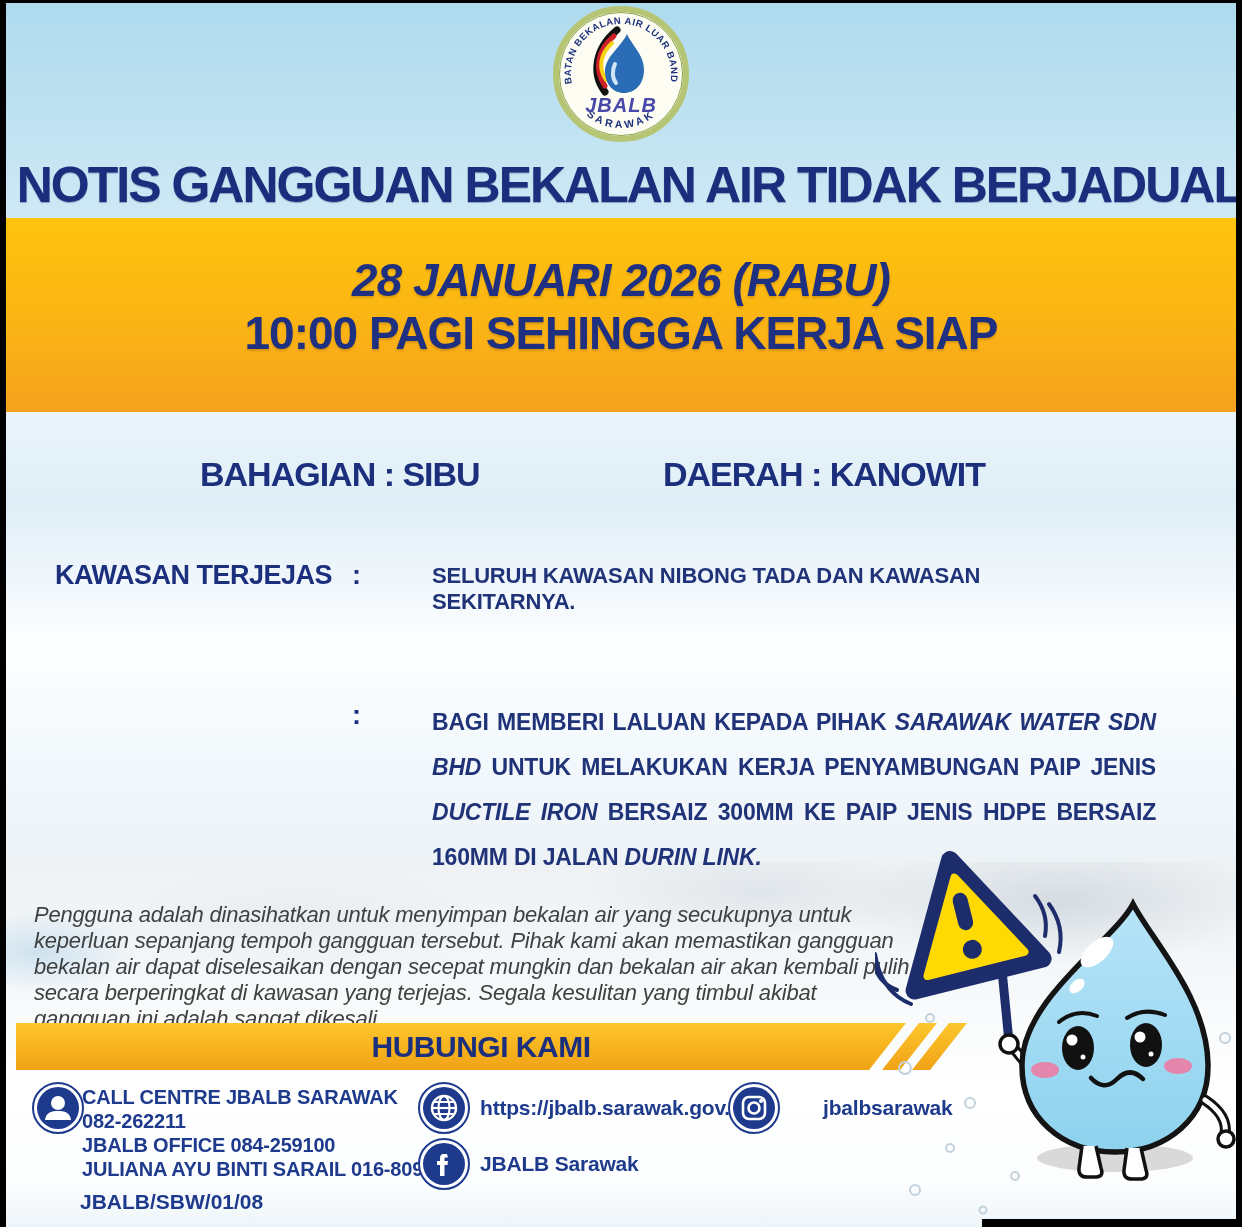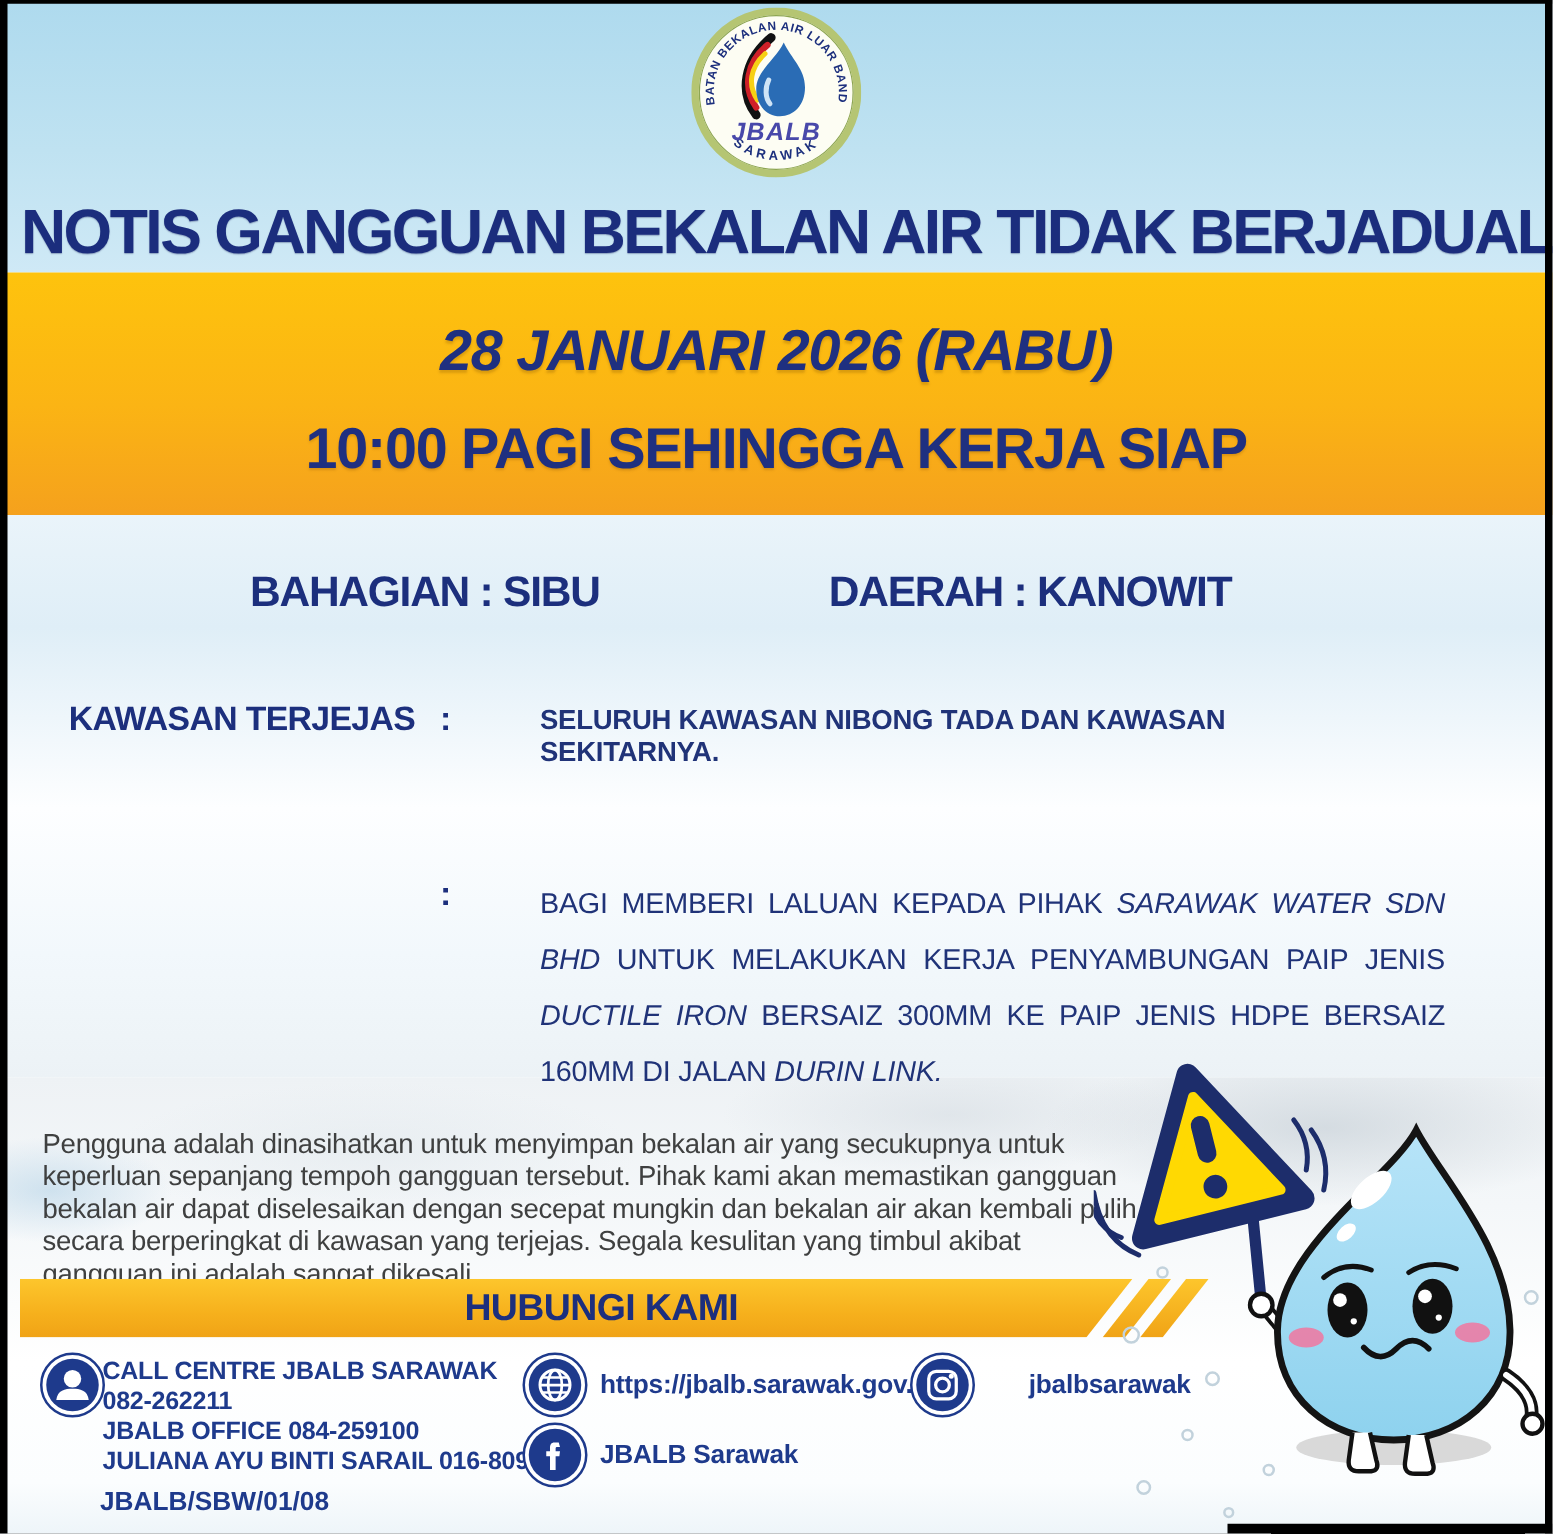--- a/index.html
+++ b/index.html
@@ -32,41 +32,41 @@
   
   .logo { position:absolute; left:553px; top:6px; width:136px; height:136px; }
   
   .title { position:absolute; left:0; top:150px; width:100%; height:70px; line-height:70px;
     text-align:right; font-size:50px; font-weight:bold; letter-spacing:-2px;
     color:#1b2d7d; text-shadow:0 1px 1px rgba(20,30,90,.35); }
   
   .banner-line { position:absolute; width:100%; text-align:center; font-weight:bold;
     font-size:46px; letter-spacing:-1px; color:#1f3080; text-shadow:0 2px 2px rgba(120,70,0,.25); }
   .banner-line1 { top:253px;font-style:italic; }
-  .banner-line2 { top:331px; }
+  .banner-line2 { top:306px; }
   
   .loc { position:absolute; top:455px; font-size:34px; font-weight:bold; color:#1c2f7d; letter-spacing:-1px; }
   .loc-bahagian { left:200px; }
   .loc-daerah { left:663px; }
   
   .row-label { position:absolute; left:55px; font-size:27px; font-weight:bold; color:#1c2f7d; letter-spacing:-0.5px; }
   .row-colon { position:absolute; left:352px; font-size:27px; font-weight:bold; color:#1c2f7d; }
   .kawasan-label { top:560px; }
   .kawasan-colon { top:560px; }
   .kawasan-value { position:absolute; left:432px; top:563px; width:690px;
     font-size:22px; font-weight:bold; color:#203378; letter-spacing:-0.2px; }
   .huraian-label { top:700px; }
   .huraian-colon { top:700px; }
   .huraian-body { position:absolute; left:432px; top:700px; width:724px;
-    font-size:23px; font-weight:normal; color:#203378; text-align:justify;
+    font-size:23px; font-weight:bold; color:#203378; text-align:justify;
     line-height:45px; letter-spacing:-0.2px; }
   .huraian-body .it { font-style:italic; }
   
   .advisory { position:absolute; left:34px; top:902px; width:882px;
-    font-size:22px; color:#3f4040; line-height:26px; letter-spacing:-0.2px; }
+    font-size:22px; font-style:italic; color:#3f4040; line-height:26px; letter-spacing:-0.2px; }
   
   .hubungi-bar { position:absolute; left:16px; top:1023px; width:955px; height:47px; }
   .hubungi-main { position:absolute; left:0; top:0; width:955px; height:47px;
     background:linear-gradient(180deg,#fdc62c 0%, #f6b01c 60%, #f0a316 100%);
     clip-path:polygon(0 0, 890px 0, 853px 47px, 0 47px); }
   .hub-stripe { position:absolute; top:0; height:47px; width:70px;
     background:linear-gradient(180deg,#fdc62c, #f0a316); }
   .hub-stripe1 { left:866px; clip-path:polygon(37px 0, 55px 0, 18px 47px, 0 47px); }
   .hub-stripe2 { left:896px; clip-path:polygon(37px 0, 55px 0, 18px 47px, 0 47px); }
   .hubungi-text { position:absolute; left:0; top:0; width:930px; height:47px; line-height:47px;

